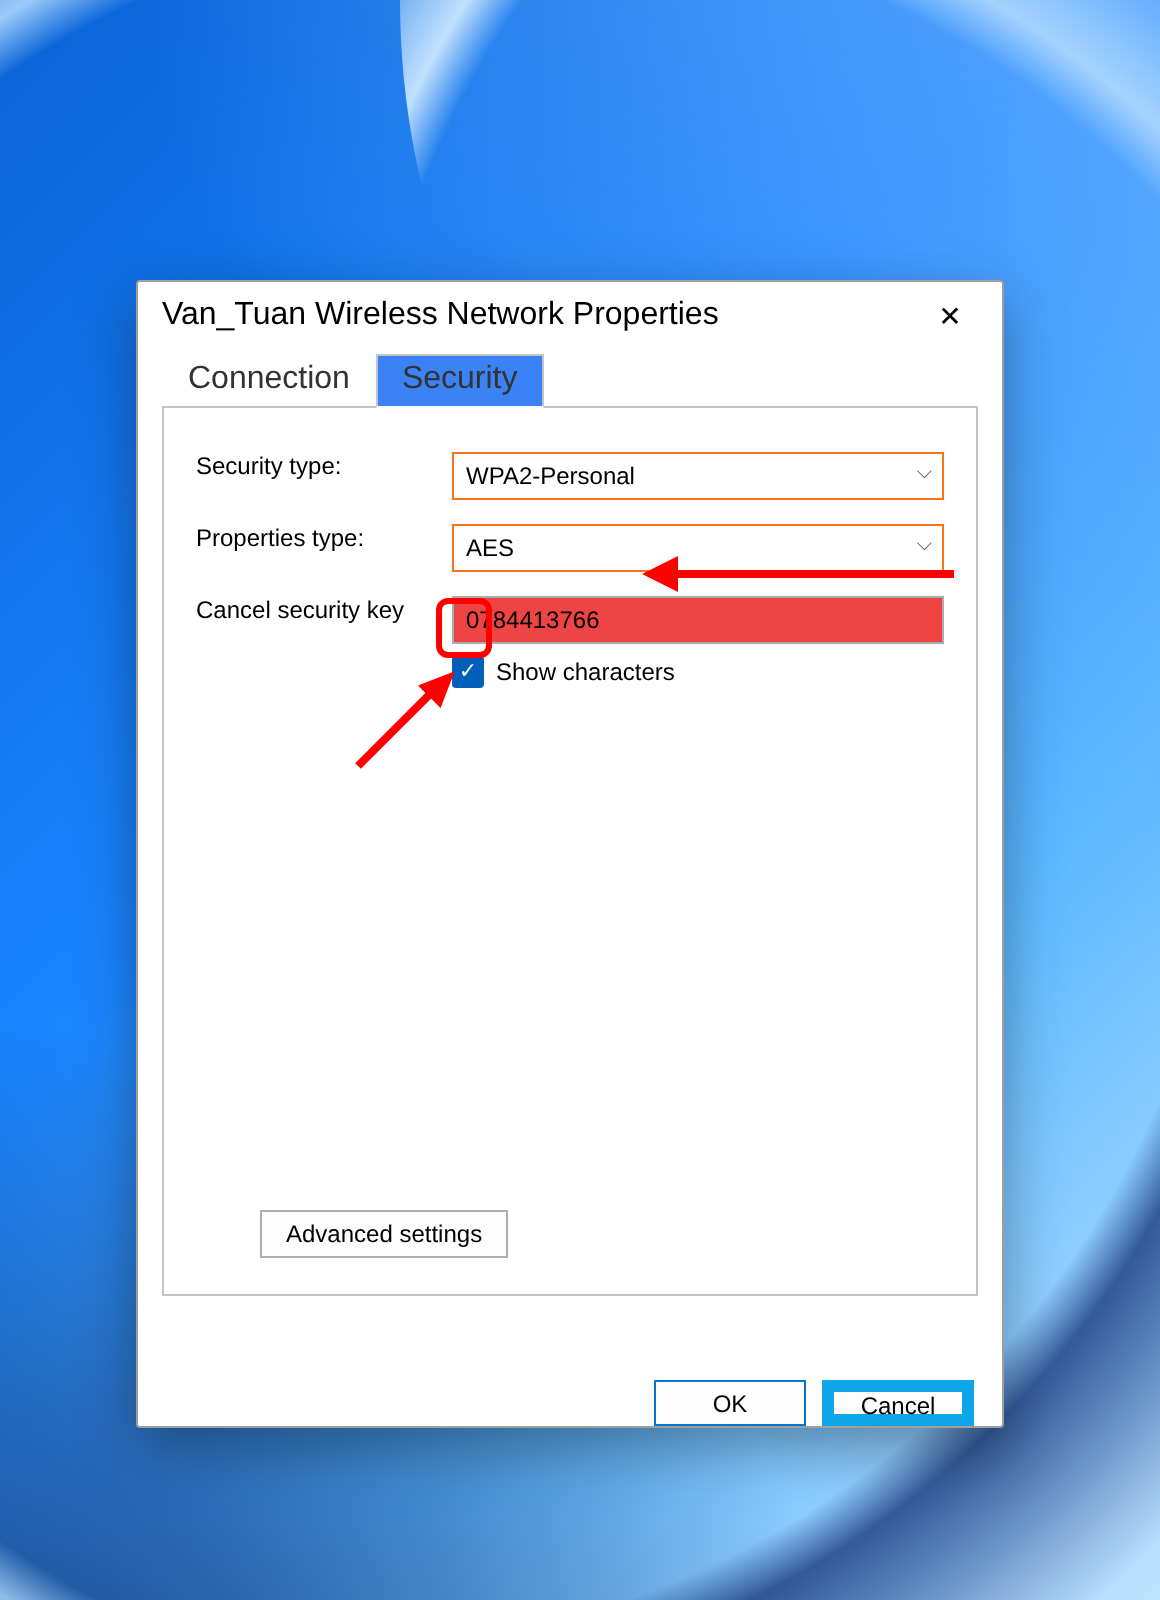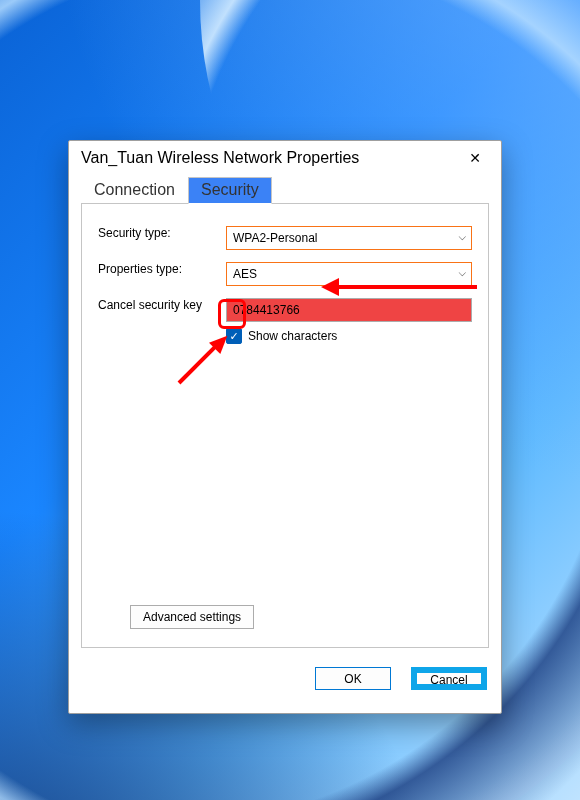--- a/index.html
+++ b/index.html
@@ -29,21 +29,21 @@
   .tabpage{border:1px solid #c5c5c5;border-top:none;padding:22px 16px 16px;height:444px;box-sizing:border-box;position:relative;}
   .row{display:flex;margin-bottom:12px;}
   .lbl{width:128px;font-size:12px;color:#000;}
   .combo{flex:1;height:22px;border:1px solid #f97316;background:#fff;display:flex;align-items:center;padding:0 6px;position:relative;font-size:12px;}
   .combo .chev{position:absolute;right:5px;top:4px;font-size:10px;color:#555;}
   .textbox{flex:1;height:22px;border:1px solid #acacac;background:#ef4444;padding:0 6px;font-size:12px;display:flex;align-items:center;}
   .chkrow{margin-left:128px;display:flex;align-items:center;margin-top:2px;}
   .chkbox{width:14px;height:14px;border:1px solid #005fb8;background:#005fb8;border-radius:2px;display:flex;align-items:center;justify-content:center;margin-right:6px;}
   .chkmark{color:#fff;font-size:11px;line-height:1;}
   .adv-btn{position:absolute;left:16px;bottom:18px;height:24px;padding:0 12px;border:1px solid #acacac;background:#fdfdfd;font-size:12px;margin-left:32px;}
-  .footer{position:absolute;left:0;right:0;bottom:0;height:46px;display:flex;align-items:flex-start;justify-content:flex-end;padding:0 14px;gap:20px;}
+  .footer{position:absolute;left:0;right:0;bottom:0;height:46px;display:flex;align-items:flex-end;justify-content:flex-end;padding:0 14px;gap:8px;}
   .btn{height:23px;min-width:76px;border:6px solid #0ea5e9;background:#fdfdfd;font-size:12px;padding:0 10px;}
   .btn.primary{border:1px solid #0078d4;}
   
   .anno{position:absolute;pointer-events:none;}
   .arrow-body{position:absolute;background:#f00;}
   .arrow-head{position:absolute;width:0;height:0;}
   .circle{position:absolute;border:3px solid #f00;border-radius:50%/50%;}
 </style>
 </head>
 <body>

